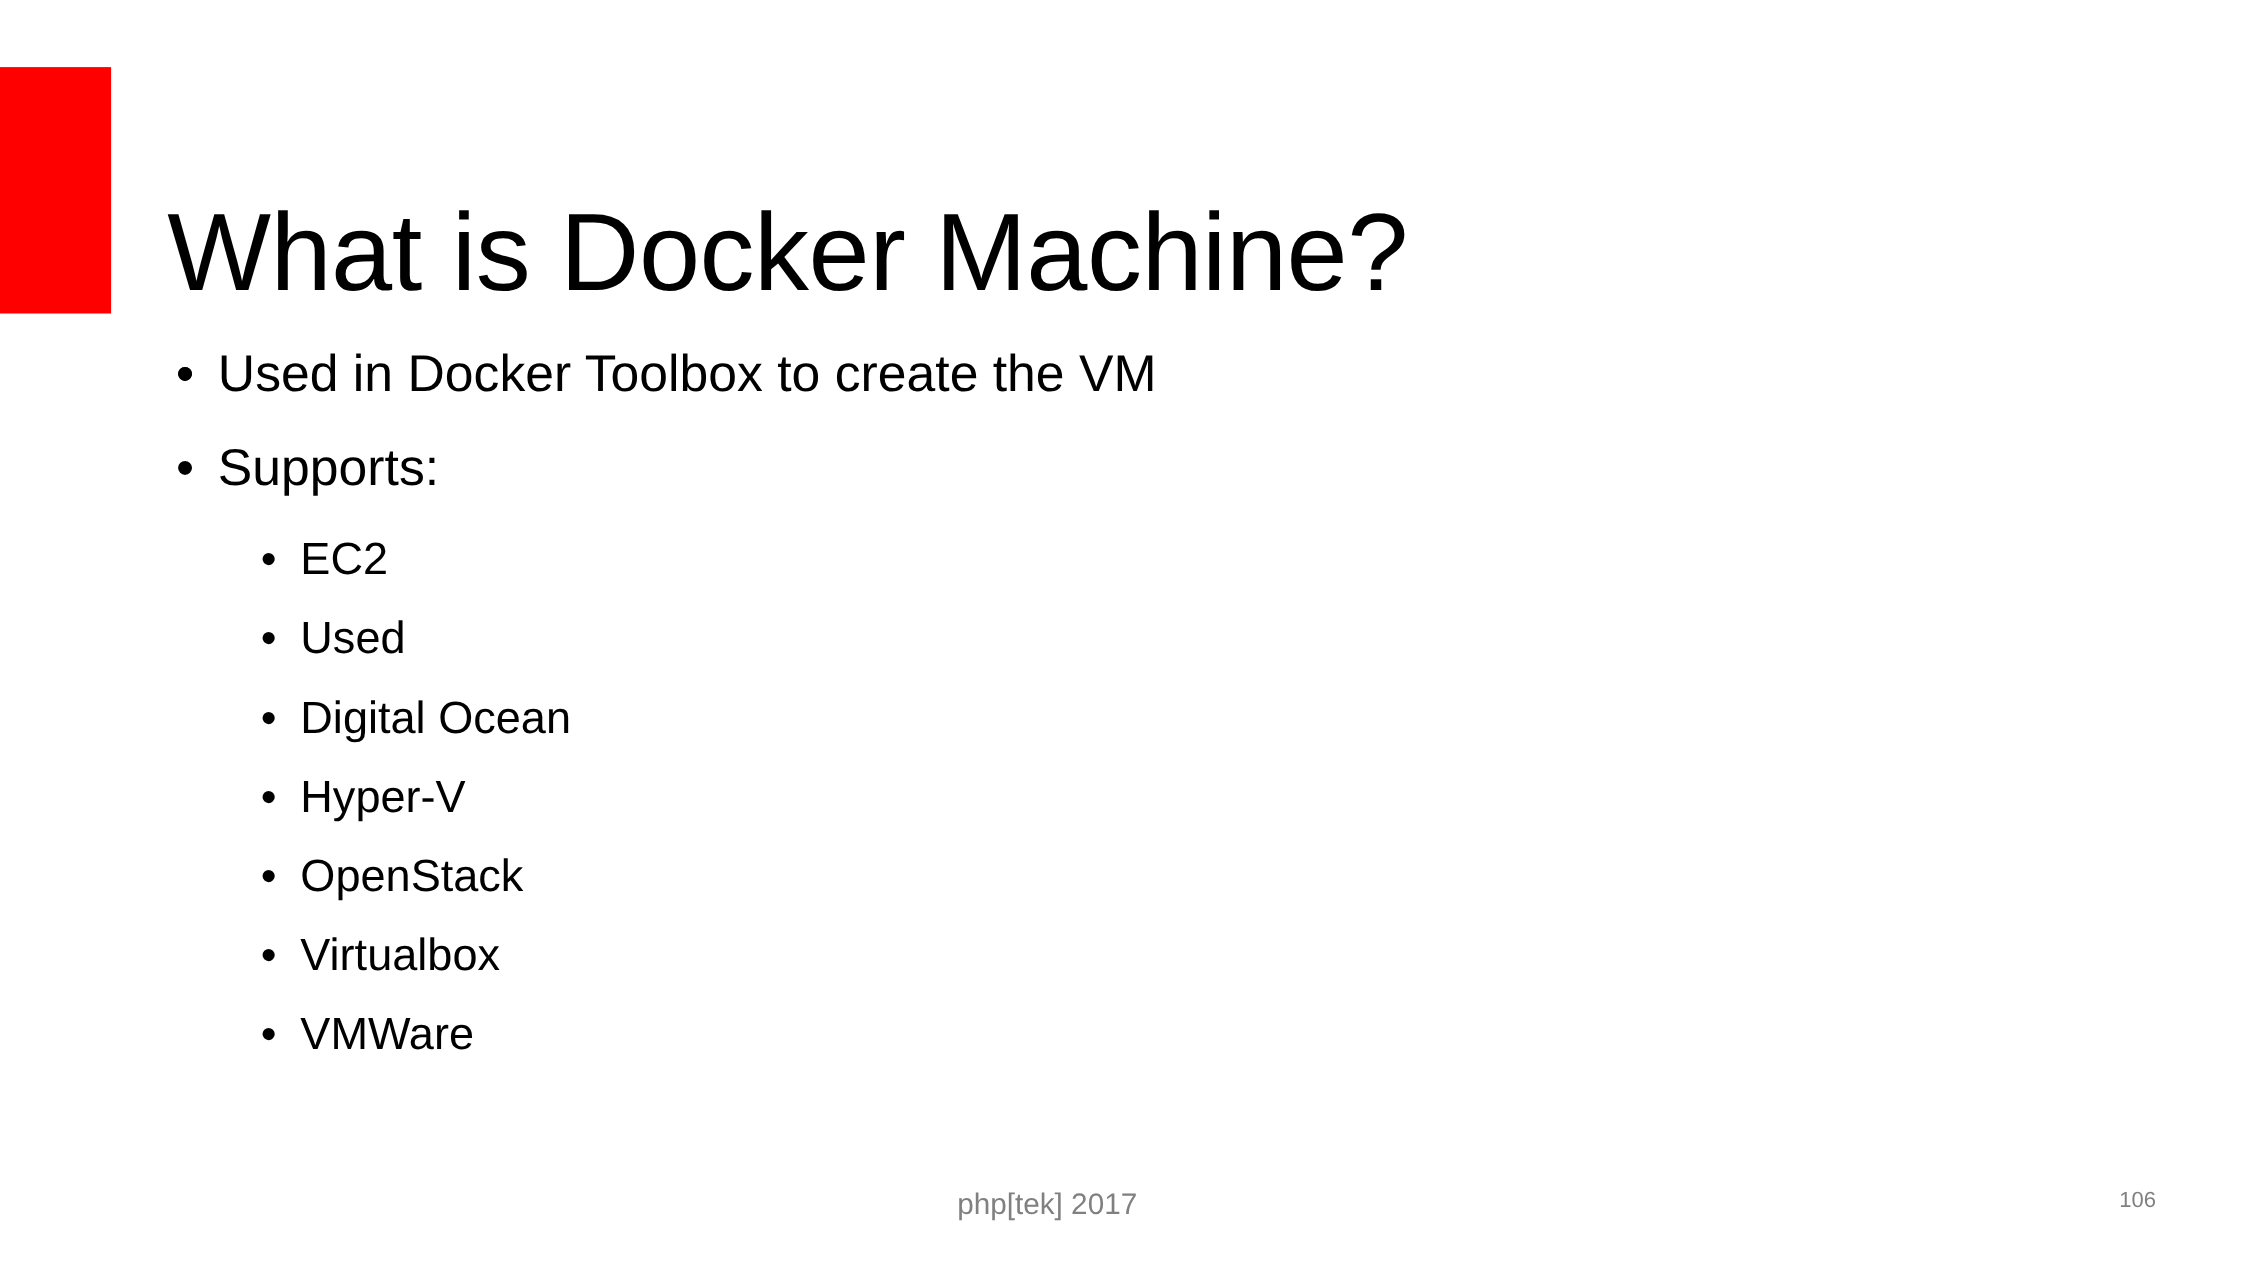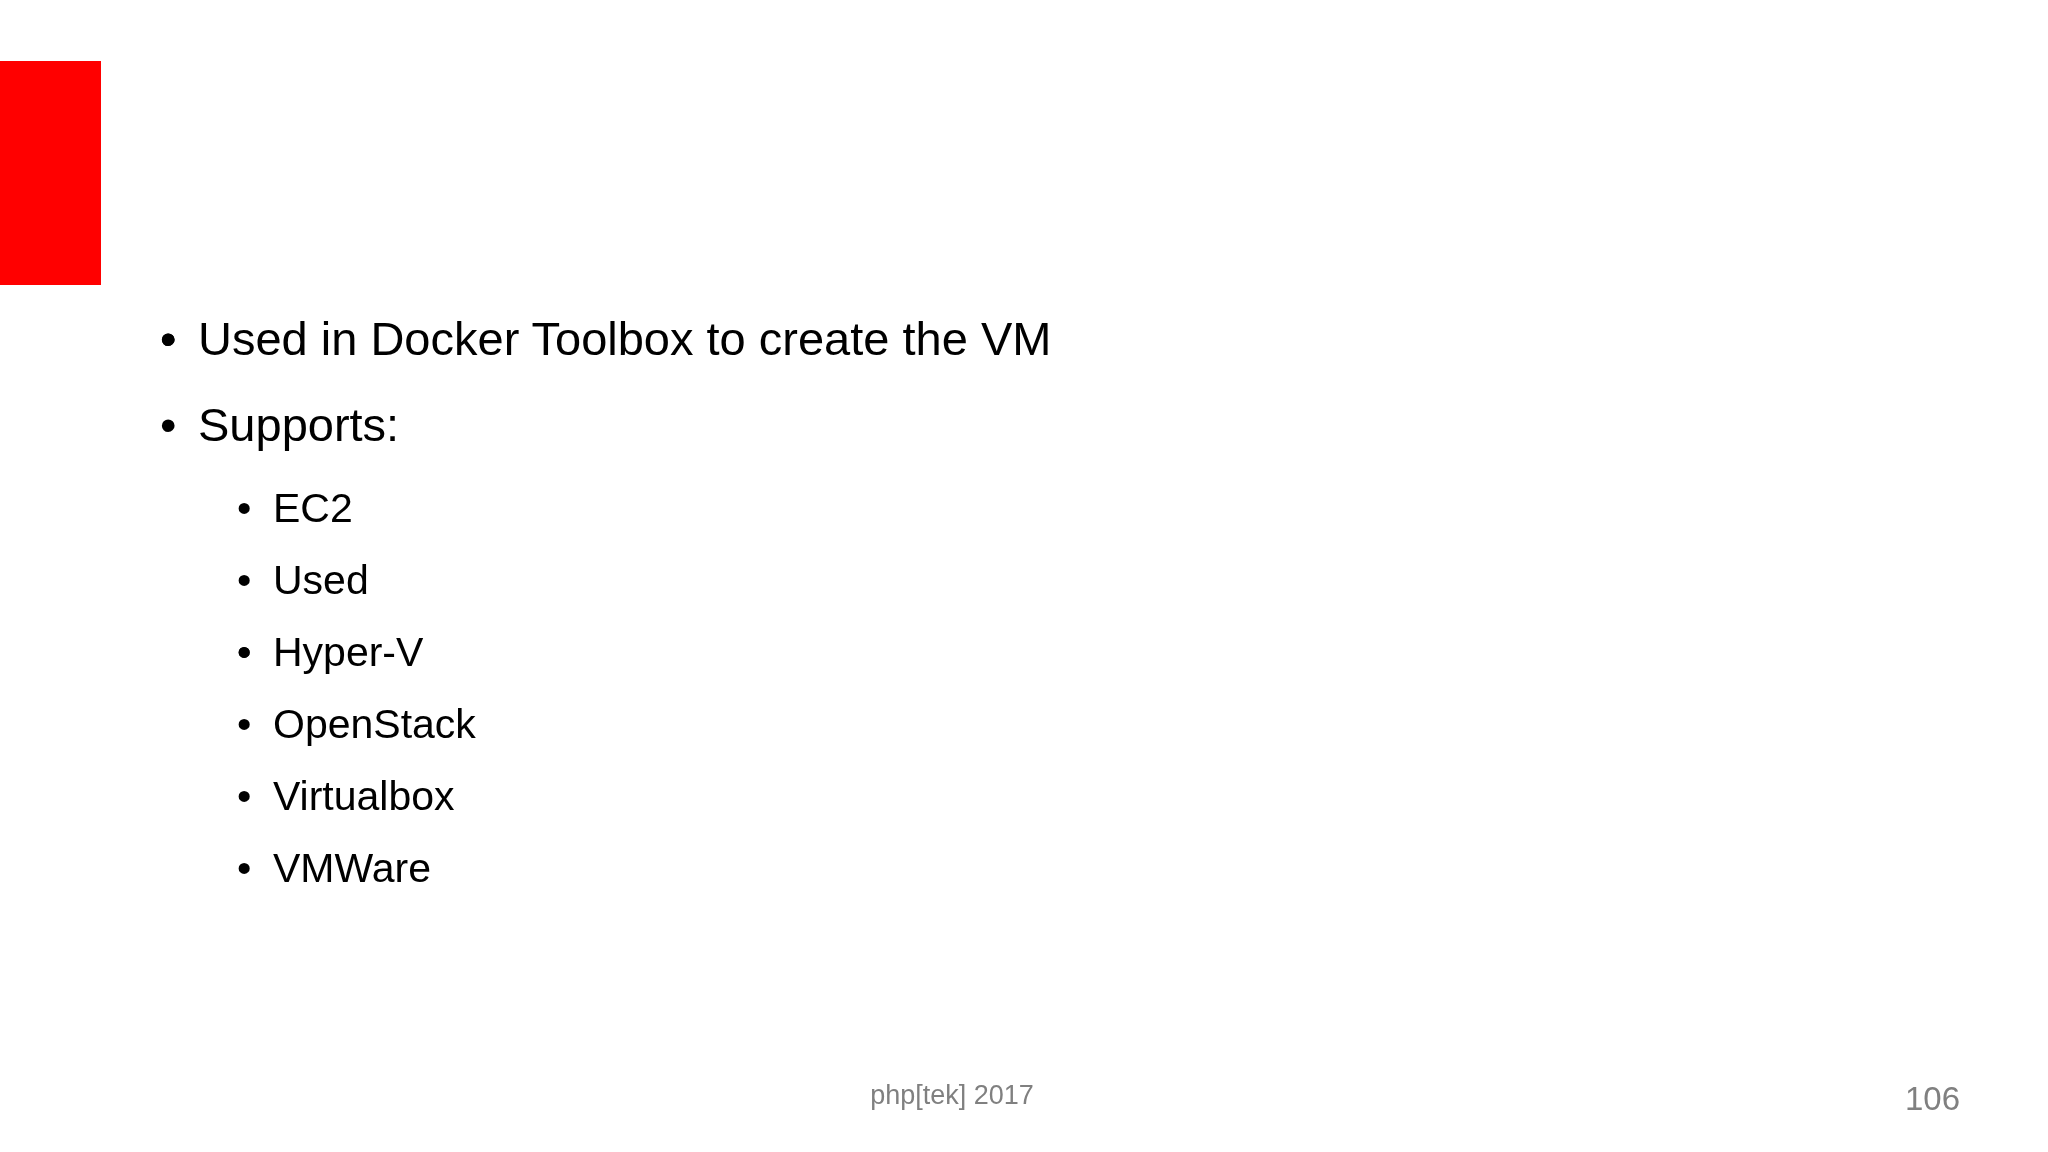--- a/index.html
+++ b/index.html
@@ -108,32 +108,33 @@
     top: 0;
     width: 1904px;
     text-align: center;
     font-size: 27px;
     color: #808080;
   }
   .footer-page {
     position: absolute;
     right: 88px;
     top: 0;
-    font-size: 33px;
+    font-size: 20px;
     color: #808080;
     text-align: right;
   }
 </style>
 </head>
 <body>
 
 <div class="slide">
 
   <div class="accent-block"></div>
 
+  <h1 class="slide-title">What is Docker Machine?</h1>
 
   <div class="body-list">
 
     <div class="bullet-l1">
       <span class="marker">•</span>
     </div>
 
     <div class="bullet-l1">
       <span class="marker">•</span>
       <span>Used in Docker Toolbox to create the VM</span>
@@ -151,20 +152,21 @@
         <span>EC2</span>
       </div>
 
       <div class="bullet-l2">
         <span class="marker">•</span>
         <span>Used</span>
       </div>
 
       <div class="bullet-l2">
         <span class="marker">•</span>
+        <span>Digital Ocean</span>
       </div>
 
       <div class="bullet-l2">
         <span class="marker">•</span>
         <span>Hyper-V</span>
       </div>
 
       <div class="bullet-l2">
         <span class="marker">•</span>
         <span>OpenStack</span>

